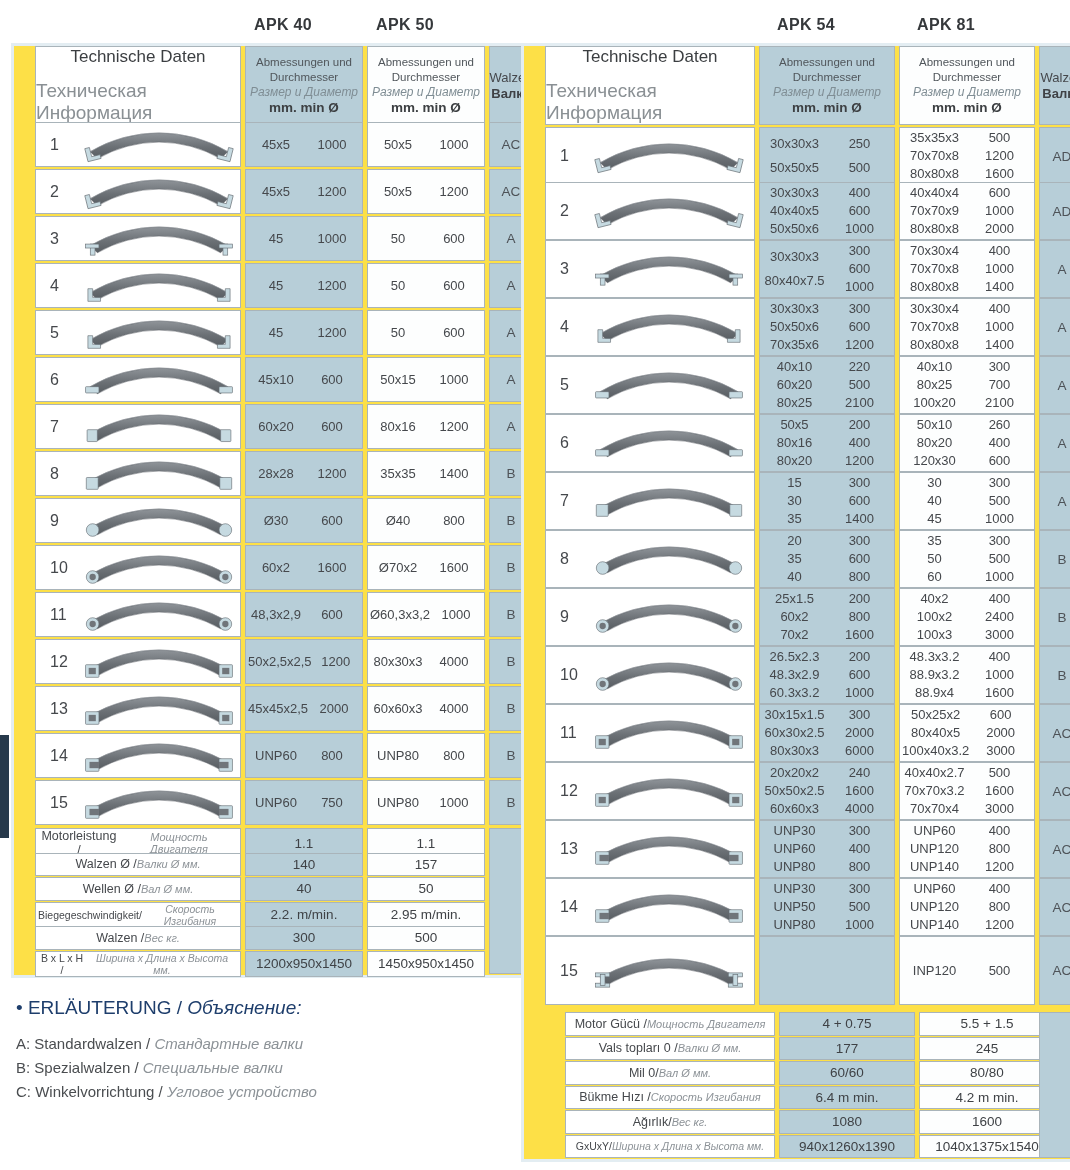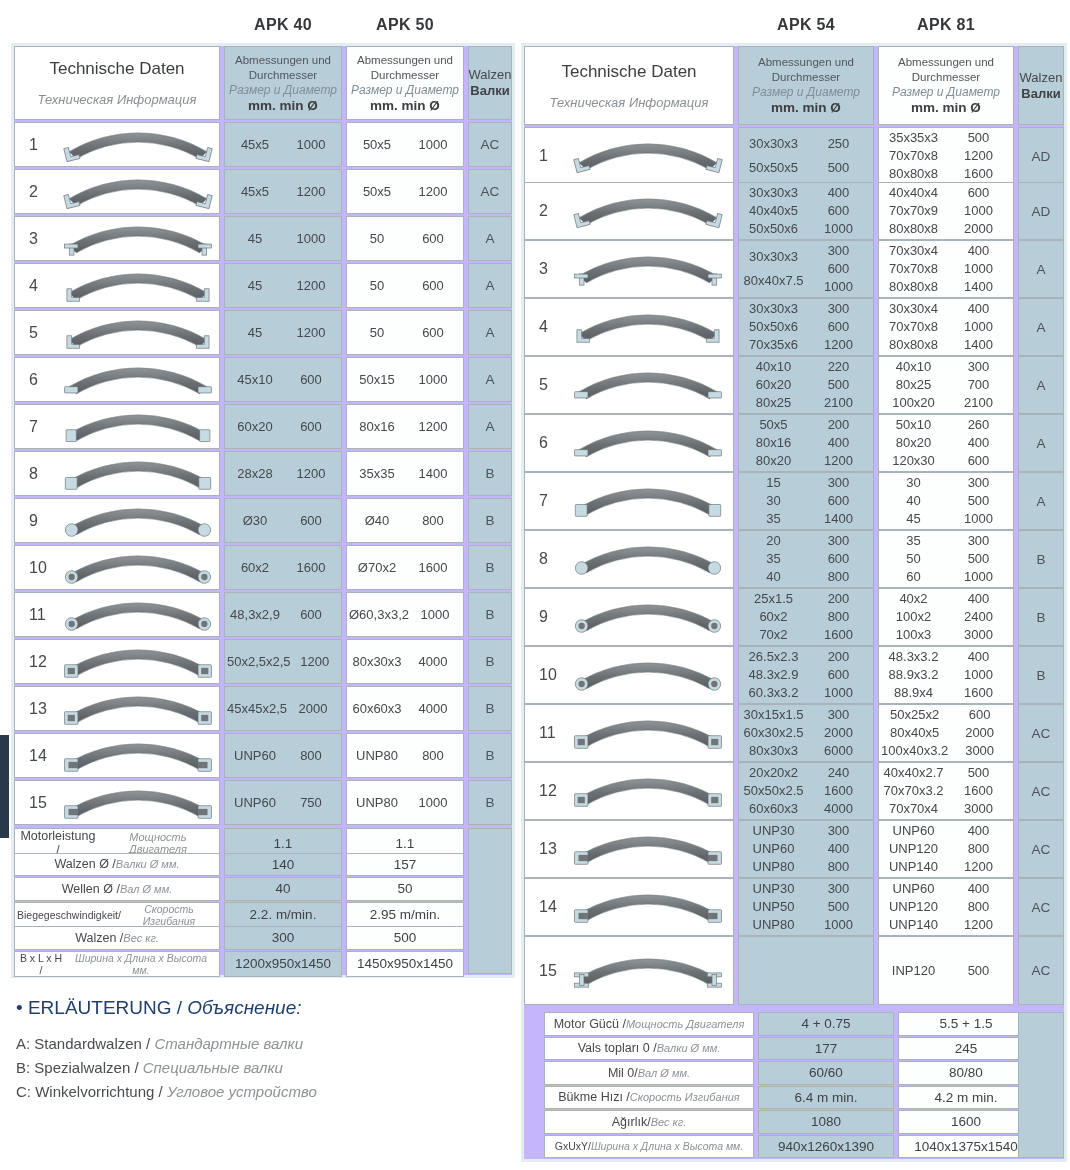--- a/index.html
+++ b/index.html
@@ -1,41 +1,41 @@
 <!DOCTYPE html>
 <html><head>
 <meta charset="utf-8">
 <style>
   html,body{margin:0;padding:0;background:#fff;}
   .page{position:relative;width:1070px;height:1170px;background:#fff;
         font-family:"Liberation Sans",sans-serif;color:#4a4d50;overflow:hidden;}
   .side-tab{position:absolute;left:0;top:735px;width:9px;height:103px;background:#27394b;}
 
-  .panel{position:absolute;box-shadow:0 0 0 3px #e3edf2;background:#c4b5fd;}
+  .panel{position:absolute;box-shadow:0 0 0 3px #e3edf2;background:#fde047;padding-left:21px;}
   .panel.left{left:14px;top:46px;width:498px;}
   .panel.right{left:524px;top:46px;width:540px;}
 
   .apk-label{position:absolute;top:-30px;height:24px;text-align:center;
              font-size:16px;font-weight:600;color:#35383b;letter-spacing:.3px;}
 
   .thead,.trow,.specrow{display:grid;column-gap:4px;}
   .panel.left  .thead,.panel.left  .trow,.panel.left  .specrow{grid-template-columns:206px 118px 118px 44px;}
   .panel.right .thead,.panel.right .trow,.panel.right .specrow{grid-template-columns:210px 136px 136px 46px;}
 
   .cell{border:1px solid #a9b4ba;box-sizing:border-box;display:flex;
         align-items:center;justify-content:center;}
   .blue{background:#b7ced8;}
   .white{background:#fdfefe;}
 
   .thead .cell{flex-direction:column;}
   .panel.left .thead{height:74px;}
   .panel.right .thead{height:79px;}
   .title-cell{background:#fff;}
   .t-de{font-size:17px;color:#3b3e41;}
-  .t-ru{font-size:13px;font-style:italic;color:#8a9094;margin-top:13px;}
+  .t-ru{font-size:19px;color:#8a9094;margin-top:13px;}
   .h1{font-size:11.5px;color:#50565b;line-height:15px;}
   .h2{font-size:12px;font-style:italic;color:#7f8d94;line-height:15px;}
   .h3{font-size:13.5px;font-weight:600;color:#3d4043;line-height:16px;}
   .wd{font-size:13px;color:#45484c;line-height:16px;}
   .wr{font-size:13px;font-weight:700;color:#3f4246;line-height:16px;}
 
   .tbody{display:flex;flex-direction:column;row-gap:2px;margin-top:2px;}
   .trow{width:100%;}
   .img-cell{position:relative;background:#fff;justify-content:flex-start;}
   .rownum{position:absolute;left:14px;font-size:16px;color:#45484c;}

